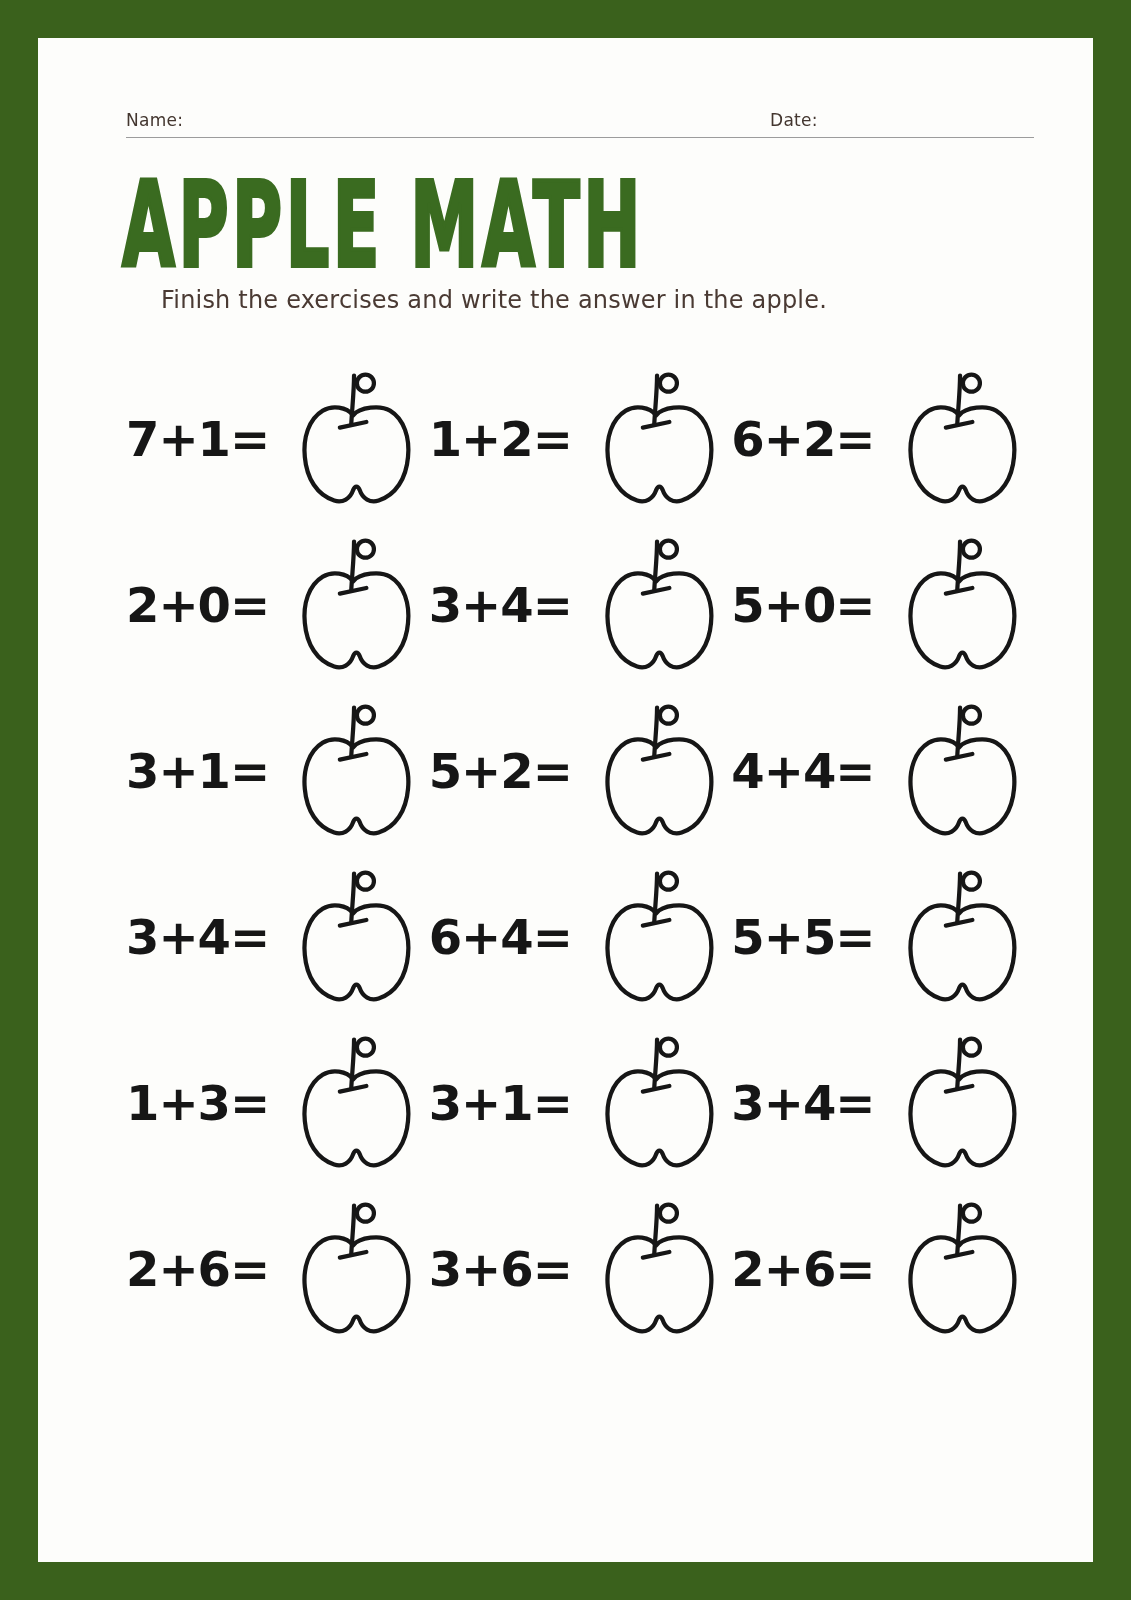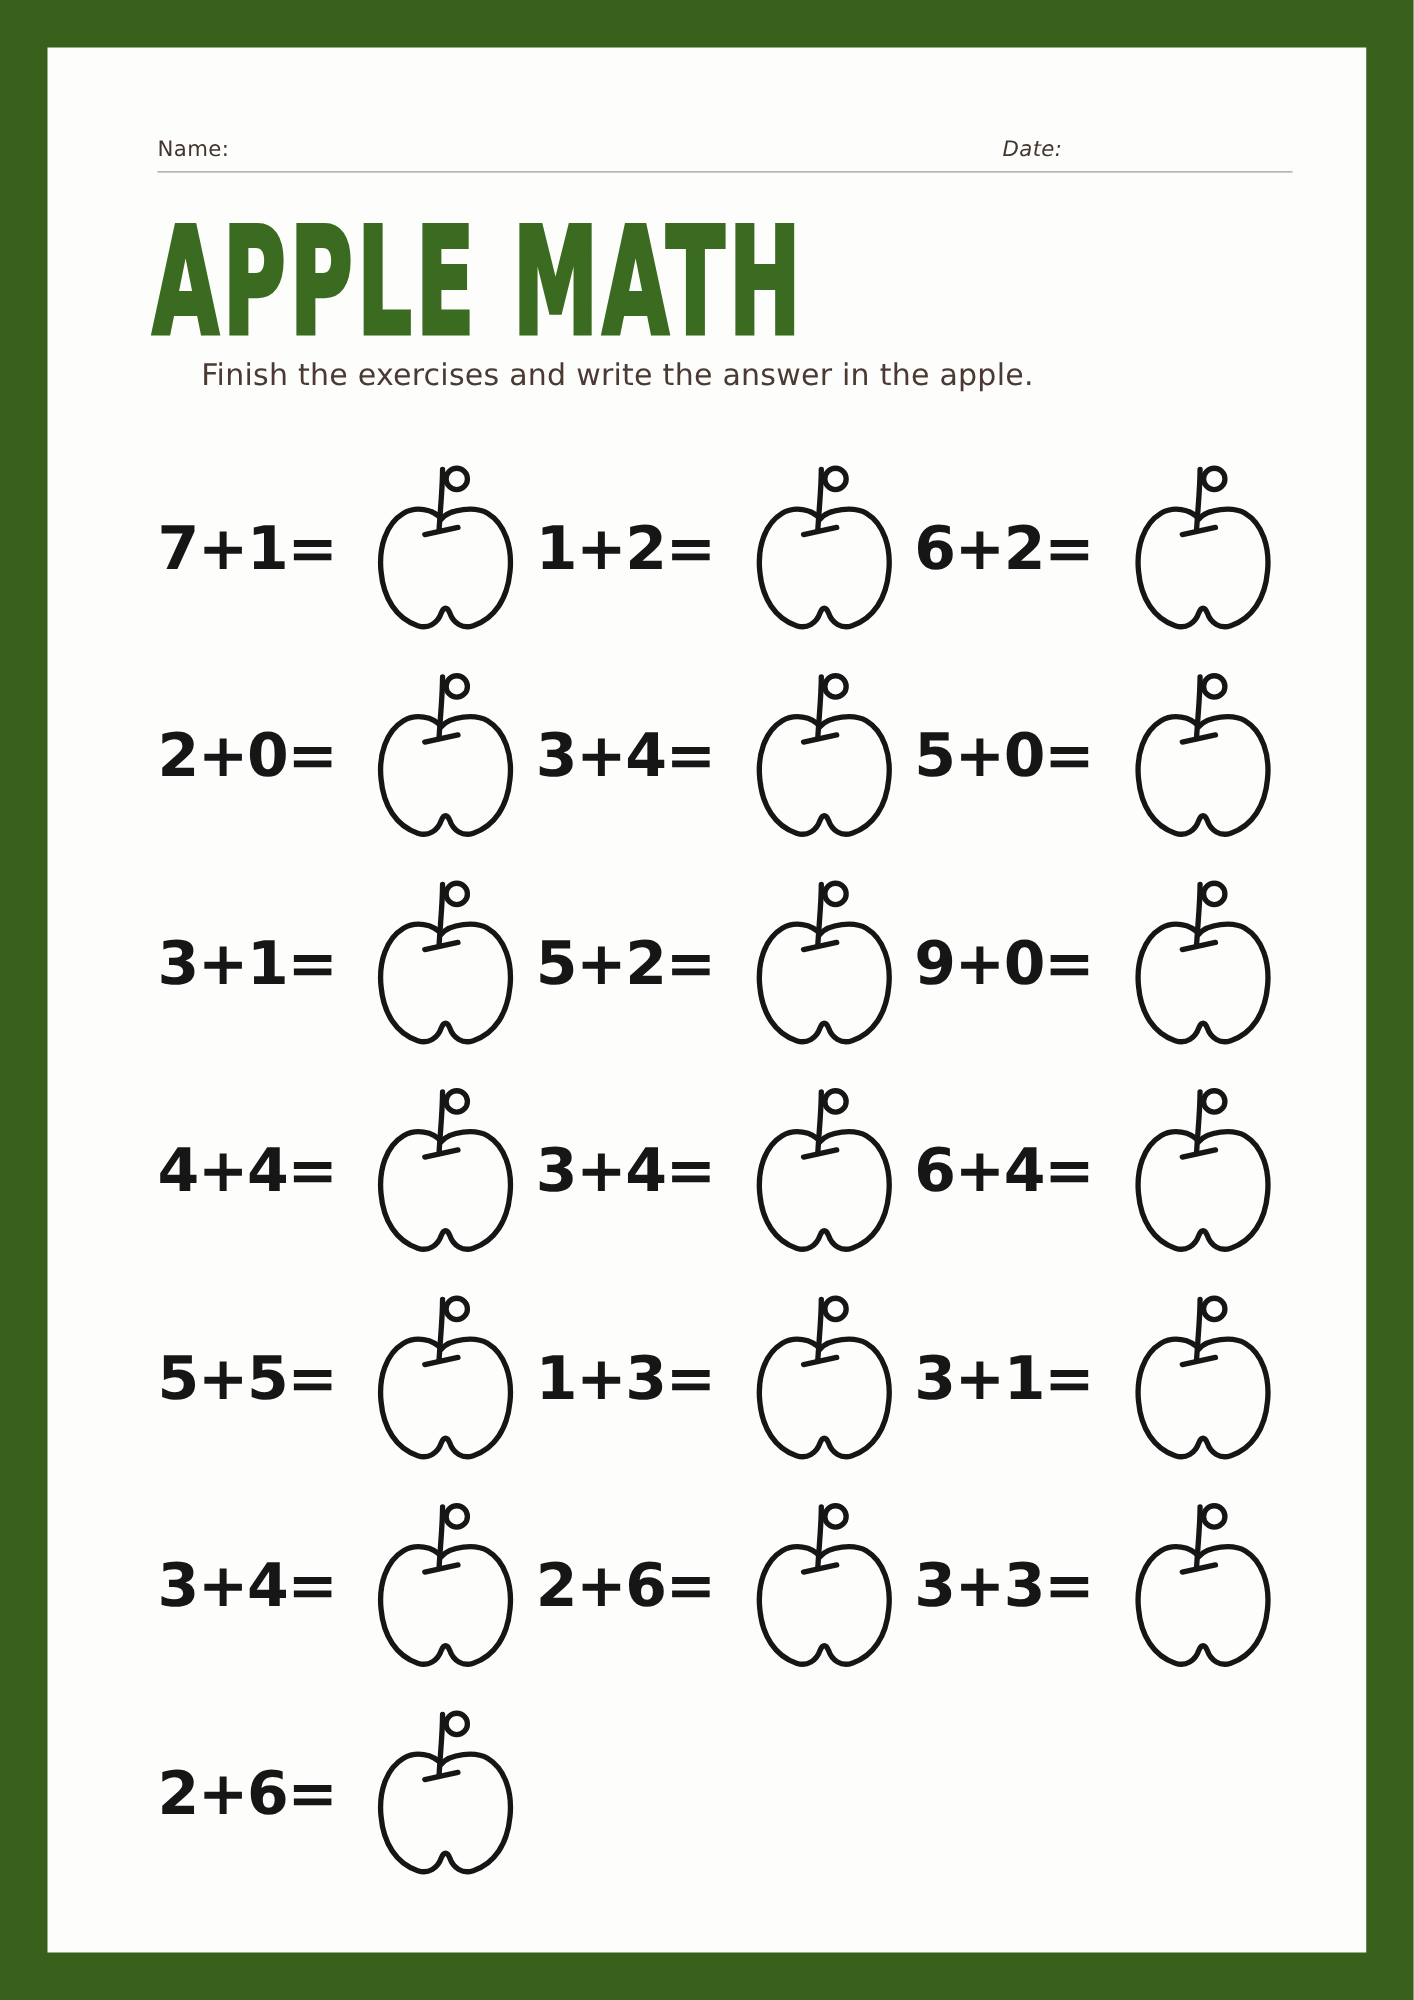--- a/index.html
+++ b/index.html
@@ -27,21 +27,21 @@
     position:relative;
     border-bottom:1.5px solid var(--rule-gray);
     padding-bottom:7px;
     width:908px;
   }
   .header-label{
     font-size:17px;
     color:var(--header-brown);
     letter-spacing:.3px;
   }
-  .date-label{position:absolute;left:676px;top:0;font-style:italic;}
+  .date-label{position:absolute;left:644px;top:0;}
   .title{
     display:inline-block;
     margin-top:40px;
     margin-left:-4px;
     font-size:118px;
     line-height:.8;
     font-weight:bold;
     color:var(--title-green);
     -webkit-text-stroke:4px var(--title-green);
     letter-spacing:6px;
@@ -163,26 +163,20 @@
     </svg>
   </div>
 
   <div class="cell">
     <span class="expr">5+2=</span>
     <svg class="apple" viewBox="0 0 120 150">
       <use href="#apple-shape"></use>
     </svg>
   </div>
 
-  <div class="cell">
-    <span class="expr">9+0=</span>
-    <svg class="apple" viewBox="0 0 120 150">
-      <use href="#apple-shape"></use>
-    </svg>
-  </div>
 
   <div class="cell">
     <span class="expr">4+4=</span>
     <svg class="apple" viewBox="0 0 120 150">
       <use href="#apple-shape"></use>
     </svg>
   </div>
 
   <div class="cell">
     <span class="expr">3+4=</span>
@@ -228,21 +222,21 @@
   </div>
 
   <div class="cell">
     <span class="expr">2+6=</span>
     <svg class="apple" viewBox="0 0 120 150">
       <use href="#apple-shape"></use>
     </svg>
   </div>
 
   <div class="cell">
-    <span class="expr">3+3=</span>
+    <span class="expr">3+6=</span>
     <svg class="apple" viewBox="0 0 120 150">
       <use href="#apple-shape"></use>
     </svg>
   </div>
 
   <div class="cell">
     <span class="expr">2+6=</span>
     <svg class="apple" viewBox="0 0 120 150">
       <use href="#apple-shape"></use>
     </svg>

